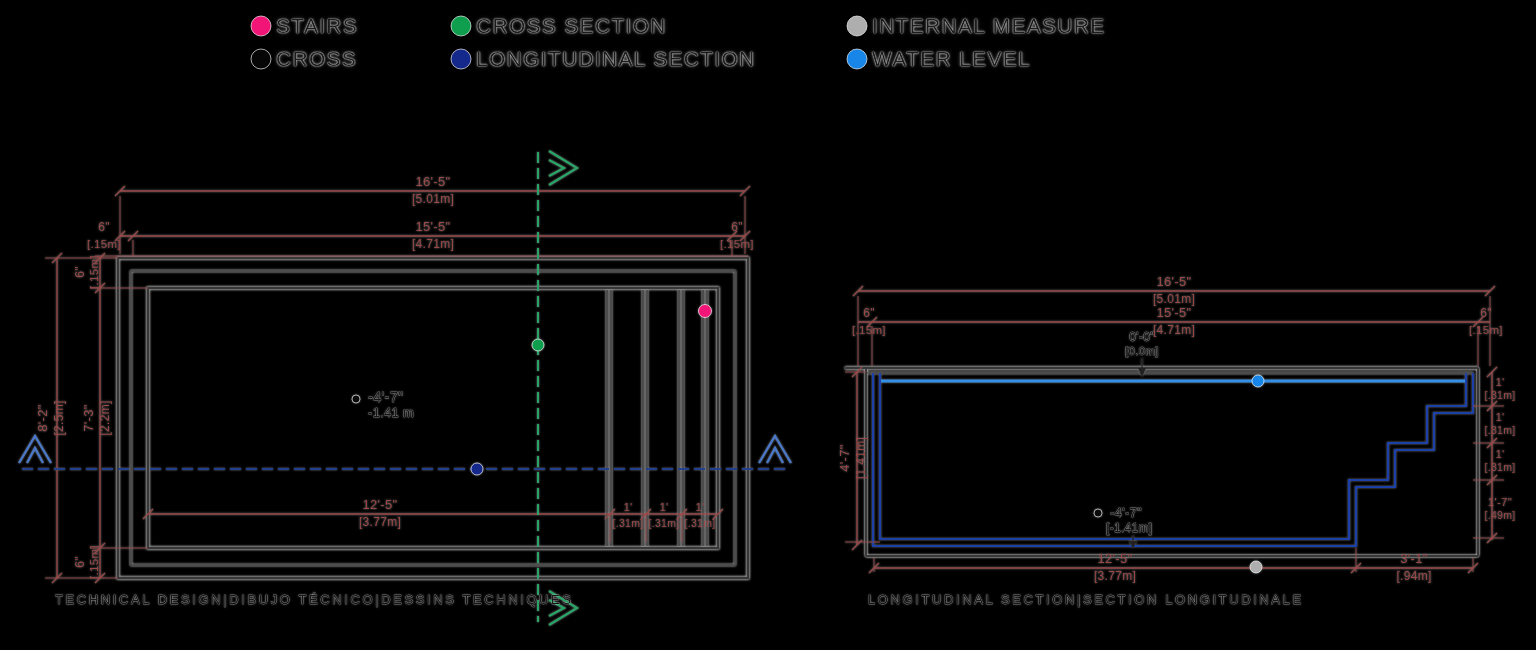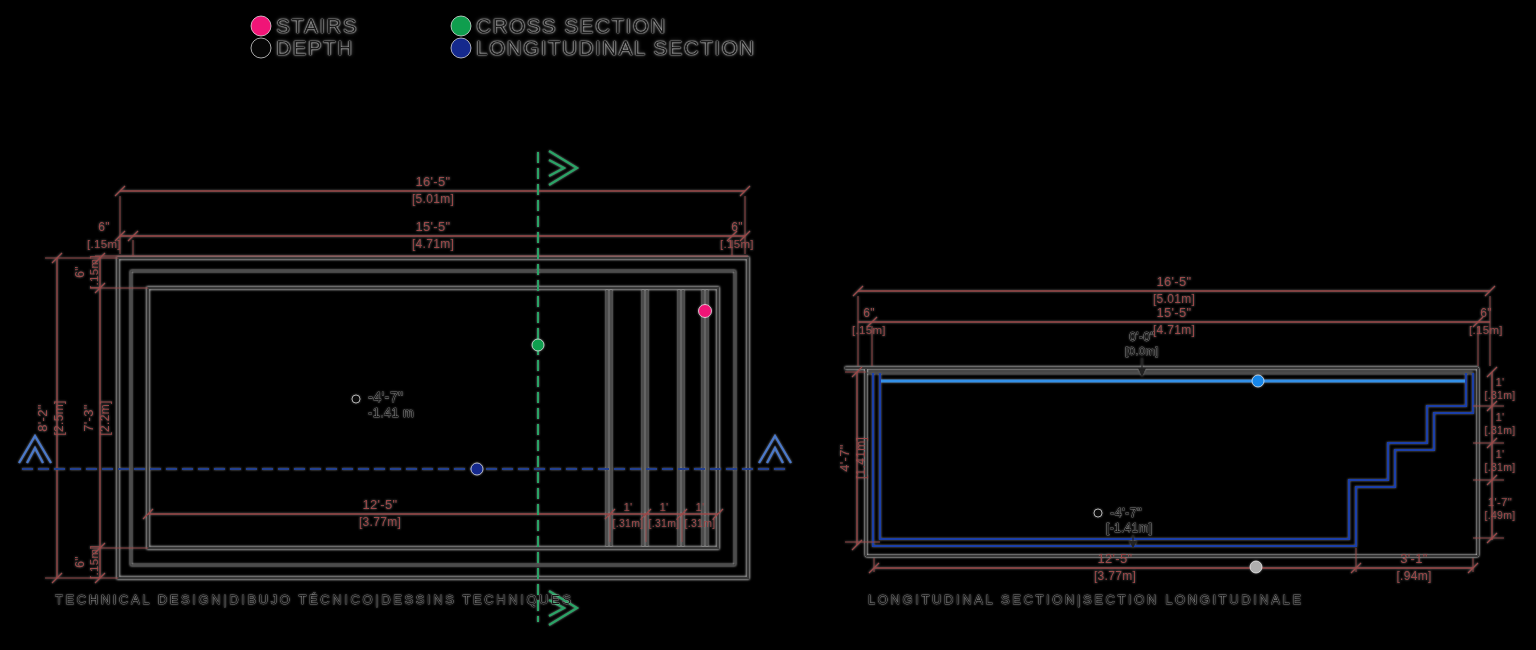--- a/index.html
+++ b/index.html
@@ -1,19 +1,19 @@
 <!DOCTYPE html>
 <html><head>
 <meta charset="utf-8">
 <style>
   html,body{margin:0;padding:0;background:#000;}
   .stage{position:relative;width:1536px;height:650px;background:#000;overflow:hidden;
          font-family:"Liberation Sans",sans-serif;}
   
-  .legend-col{position:absolute;top:15px;display:flex;flex-direction:column;}
+  .legend-col{position:absolute;top:15px;display:flex;flex-direction:column;gap:11px;}
   .legend-item{display:flex;align-items:center;gap:4px;height:22px;}
   .legend-item svg{flex:0 0 auto;}
   .legend-label{font-size:21px;letter-spacing:1.3px;color:#1c1c1c;white-space:nowrap;
      text-shadow:0 0 1px rgba(255,255,255,.95),0 0 2px rgba(255,255,255,.75),0 0 4px rgba(255,255,255,.35);}
   
   svg.drawing{position:absolute;left:0;top:0;
      filter:drop-shadow(0 0 1px rgba(255,255,255,.45));}
   svg text{font-family:"Liberation Sans",sans-serif;text-anchor:middle;letter-spacing:.3px;}
   .ta-s{text-anchor:start;}
   .red{fill:#9b4848;}
@@ -42,35 +42,49 @@
     <div class="legend-item">
       <svg width="22" height="22">
           <circle cx="11" cy="11" r="10" class="marker" fill="#f01577"></circle>
         </svg>
       <span class="legend-label">STAIRS</span>
     </div>
     <div class="legend-item">
       <svg width="22" height="22">
           <circle cx="11" cy="11" r="10" class="marker" fill="#060606"></circle>
         </svg>
-      <span class="legend-label">DEPTH</span>
+      <span class="legend-label">CROSS</span>
     </div>
   </div>
   <div class="legend-col" style="left:450px;">
     <div class="legend-item">
       <svg width="22" height="22">
           <circle cx="11" cy="11" r="10" class="marker" fill="#0f9e4e"></circle>
         </svg>
       <span class="legend-label">CROSS SECTION</span>
     </div>
     <div class="legend-item">
       <svg width="22" height="22">
           <circle cx="11" cy="11" r="10" class="marker" fill="#15298d"></circle>
         </svg>
       <span class="legend-label">LONGITUDINAL SECTION</span>
+    </div>
+  </div>
+  <div class="legend-col" style="left:846px;">
+    <div class="legend-item">
+      <svg width="22" height="22">
+          <circle cx="11" cy="11" r="10" class="marker" fill="#aeaeae"></circle>
+        </svg>
+      <span class="legend-label">INTERNAL MEASURE</span>
+    </div>
+    <div class="legend-item">
+      <svg width="22" height="22">
+          <circle cx="11" cy="11" r="10" class="marker" fill="#1786e8"></circle>
+        </svg>
+      <span class="legend-label">WATER LEVEL</span>
     </div>
   </div>
 
   <svg class="drawing" width="1536" height="650" viewBox="0 0 1536 650">
 
     <g>
 
       <g class="darkg">
         <rect x="118" y="258" width="630" height="320" class="dark-line" stroke-width="2.5"></rect>
         <rect x="131" y="271" width="604" height="294" class="dark-line" stroke-width="1.2"></rect>

